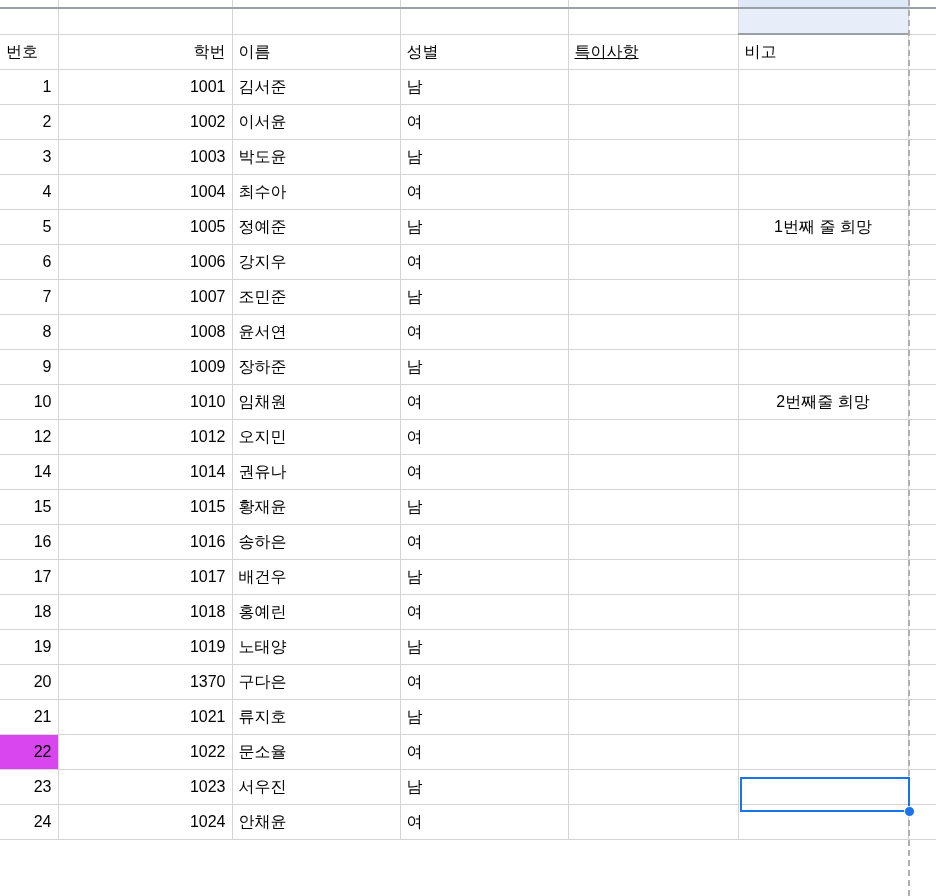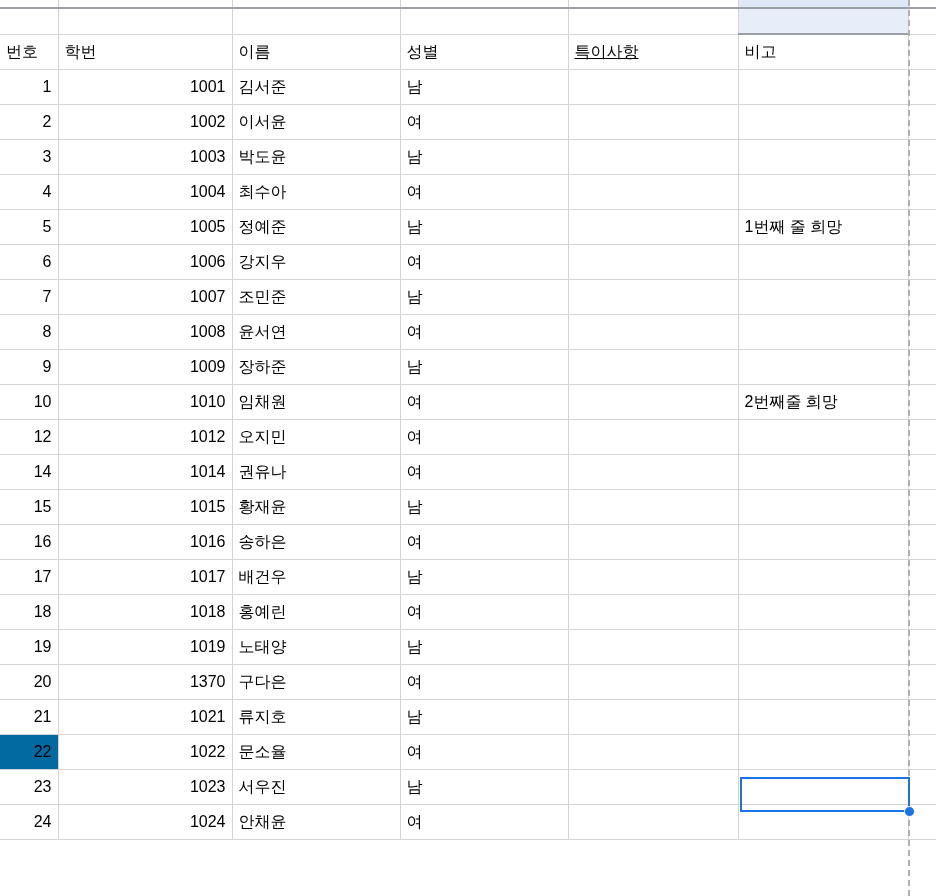--- a/index.html
+++ b/index.html
@@ -45,45 +45,45 @@
   col.c-gen   { width: 168px; }
   col.c-note  { width: 170px; }
   col.c-memo  { width: 170px; }
   col.c-tail  { width: 28px; }
 
   .cell-num  { text-align: right; padding-right: 8px; }
   .cell-sid  { text-align: right; padding-right: 8px; }
   .cell-name { text-align: left; }
   .cell-gen  { text-align: left; }
   .cell-note { text-align: left; text-decoration: underline; }
-  .cell-memo { text-align: left; }
+  .cell-memo { text-align: center; }
   .cell-tail { border-right: none; }
 
   
   tr.hdr td {
     text-align: left;
     padding-left: 6px;
   }
   tr.hdr td.cell-num { text-align: left; padding-left: 6px; }
-  tr.hdr td.cell-sid { text-align: left; padding-left: 6px; }
+  tr.hdr td.cell-sid { text-align: right; padding-left: 20px; }
 
   
   .toprow td {
     height: 8px;
     line-height: 8px;
     border-bottom: 2px solid #9aa0a6;
   }
   .toprow td.blue {
     background: #e8eef9;
     border-bottom: 2px solid #9aa0a6;
   }
 
   
   td.rowsel-tint {
-    background: #0369a1;
+    background: #d946ef;
   }
 
   
   .selection-box {
     position: absolute;
     border: 2px solid #1a73e8;
     box-sizing: border-box;
     background: transparent;
     pointer-events: none;
   }

